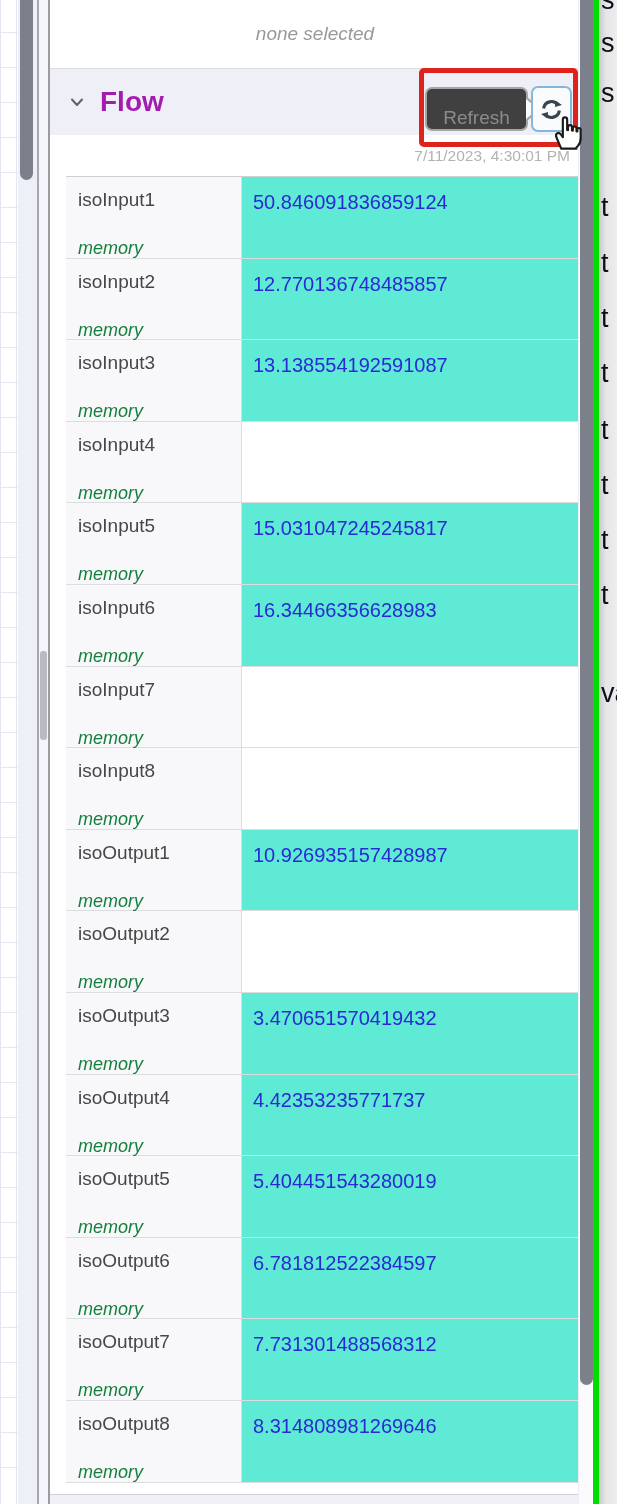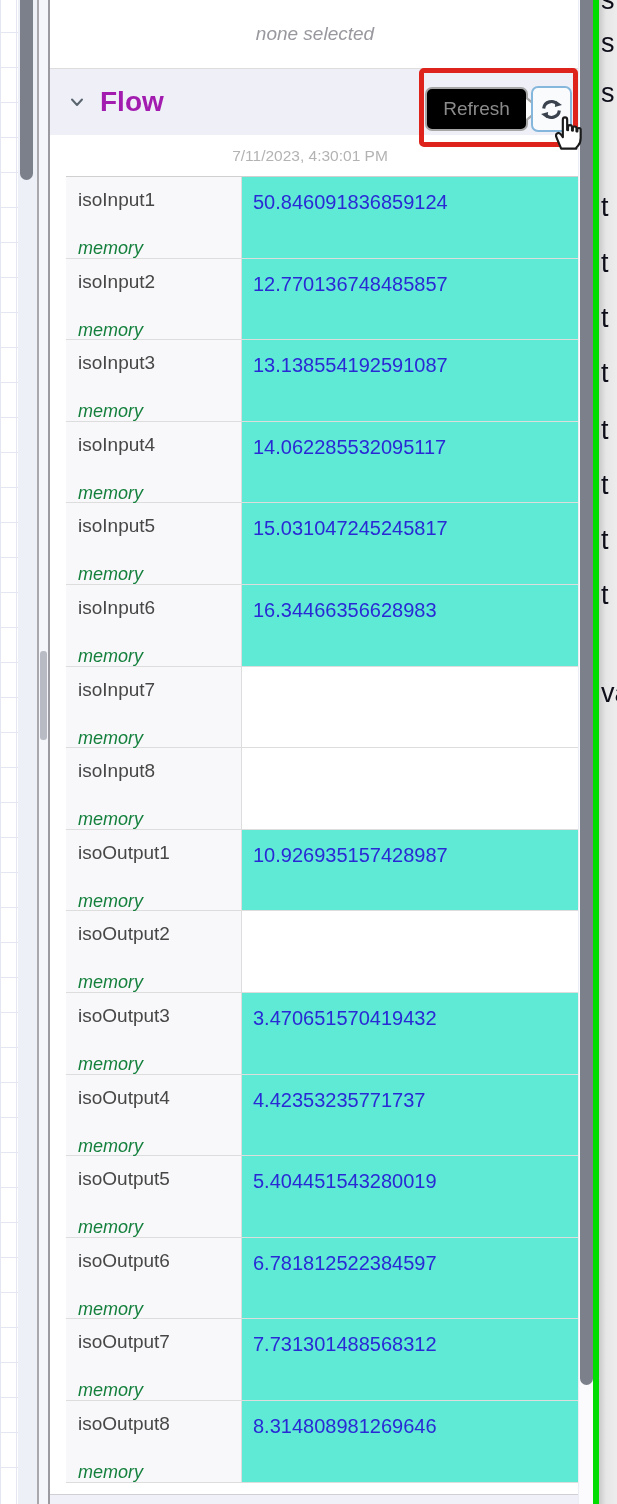--- a/index.html
+++ b/index.html
@@ -39,21 +39,21 @@
     font-style:italic;font-size:19px;color:#98989e;background:#fff;
   }
   .section-header{
     position:absolute;left:0;top:69px;width:100%;height:66px;background:#eff0f7;
     display:flex;align-items:center;cursor:pointer;
   }
   .chev{margin-left:18px;width:18px;height:18px;flex:0 0 auto;}
   .section-title{margin-left:14px;font-size:28px;font-weight:bold;color:#a21caf;}
   .timestamp-row{
     position:absolute;left:0;top:135px;width:100%;height:41px;background:#fff;
-    display:flex;align-items:center;justify-content:center;
+    display:flex;align-items:center;justify-content:flex-end;
     font-size:15.5px;color:#b3b3b3;padding-right:10px;box-sizing:border-box;
   }
   
   .table{position:absolute;left:16px;top:176px;width:100%;border-top:1px solid #d0d0d0;}
   .row{display:flex;height:81.6px;box-sizing:border-box;border-bottom:1px solid #ddd;}
   .cell-label{
     width:176px;box-sizing:border-box;border-right:1px solid #ddd;background:#f8f8fa;
     padding:12px 6px 0 12px;
   }
   .key{font-size:19px;color:#474747;line-height:22px;}
@@ -61,22 +61,22 @@
   .cell-value{flex:1;background:#5eead4;padding:14px 4px 0 11px;box-sizing:border-box;}
   .value{font-size:20px;color:var(--value-blue,#2a2ad5);line-height:23px;}
   .bottom-band{position:absolute;left:0;top:1494px;width:100%;height:10px;background:#f0f1f8;border-top:1px solid #cfcfd4;}
   
   .red-box{
     position:absolute;left:419px;top:68px;width:149px;height:69px;
     border:5px solid var(--annotation-red,#dd231c);border-radius:5px;z-index:30;pointer-events:none;
   }
   .tooltip{
     position:absolute;left:425px;top:87px;width:103px;height:44px;z-index:20;
-    background:#000000;border:2px solid #a6a6a6;border-radius:7px;
-    display:flex;align-items:center;justify-content:center;
+    background:#404040;border:2px solid #a6a6a6;border-radius:7px;
+    display:flex;align-items:flex-end;justify-content:center;
     font-size:19px;color:#8b8b8b;box-sizing:border-box;
   }
   .tooltip::before{
     content:"";position:absolute;right:-16px;top:50%;margin-top:-12px;
     border-top:12px solid transparent;border-bottom:12px solid transparent;border-left:15px solid #a6a6a6;
   }
   .tooltip::after{
     content:"";position:absolute;right:-12px;top:50%;margin-top:-10px;
     border-top:10px solid transparent;border-bottom:10px solid transparent;border-left:12px solid #fbfbfc;
   }
@@ -149,23 +149,20 @@
     </div>
     <div class="cell-value">
       <span class="value">13.138554192591087</span>
     </div>
   </div>
 
   <div class="row">
     <div class="cell-label">
       <div class="key">isoInput4</div>
       <div class="store">memory</div>
-    </div>
-    <div class="cell-value">
-      <span class="value">14.062285532095117</span>
     </div>
   </div>
 
   <div class="row">
     <div class="cell-label">
       <div class="key">isoInput5</div>
       <div class="store">memory</div>
     </div>
     <div class="cell-value">
       <span class="value">15.031047245245817</span>

